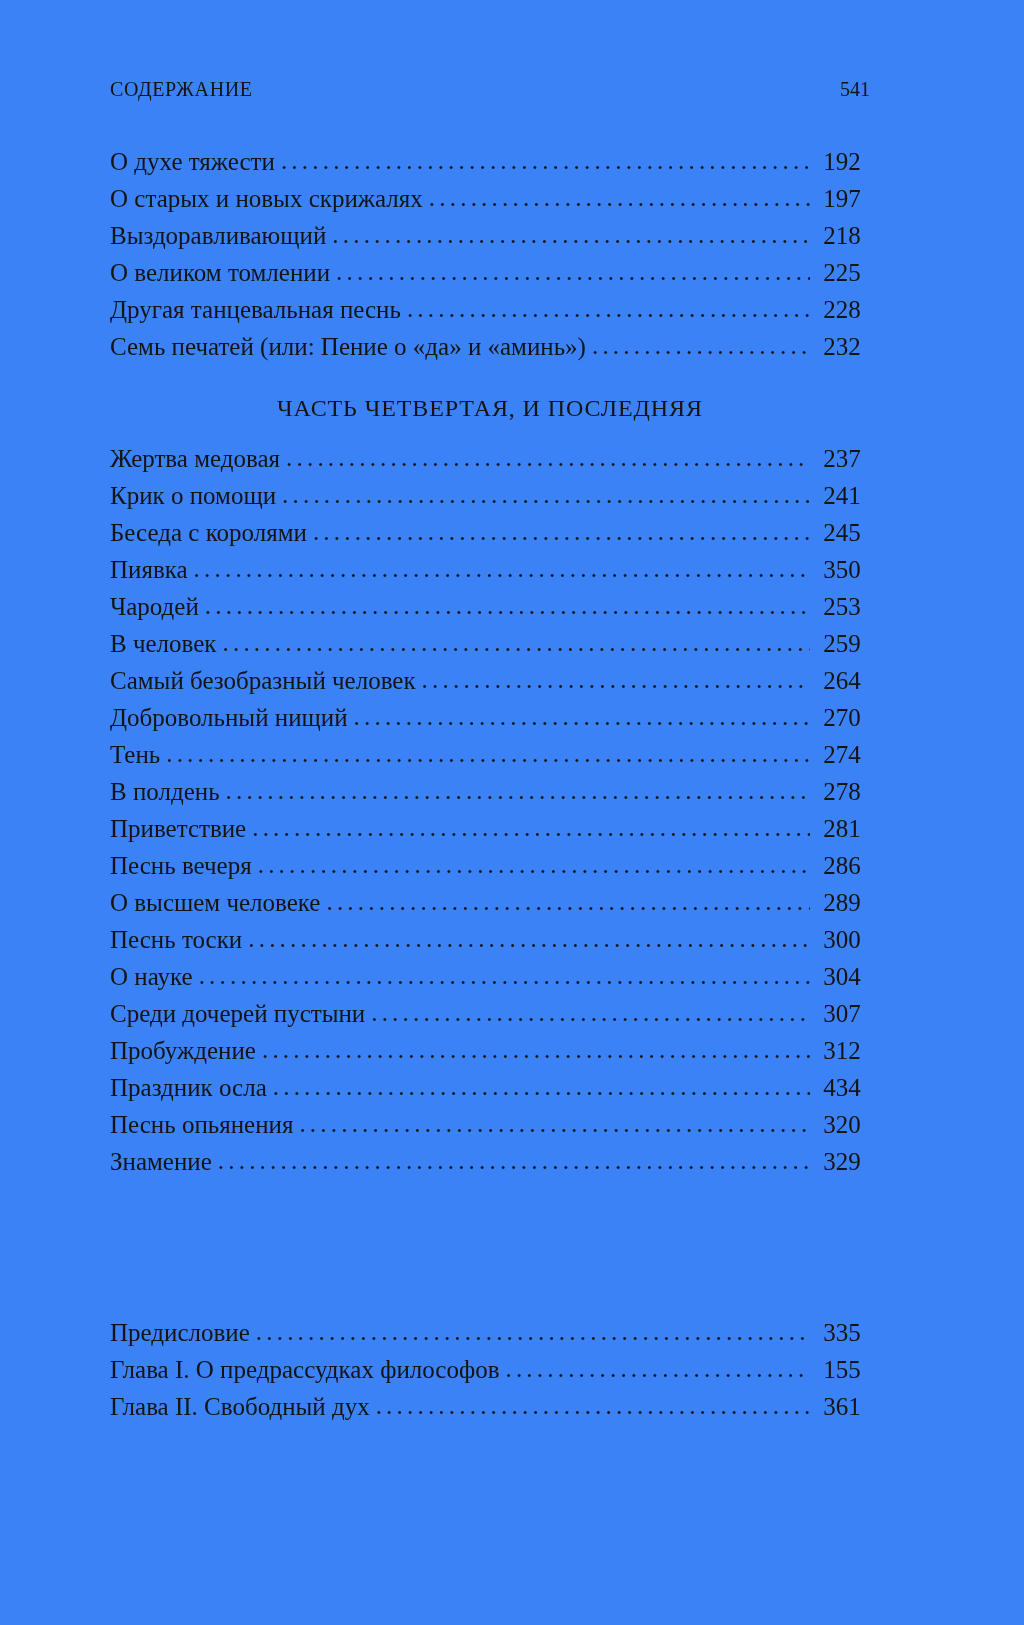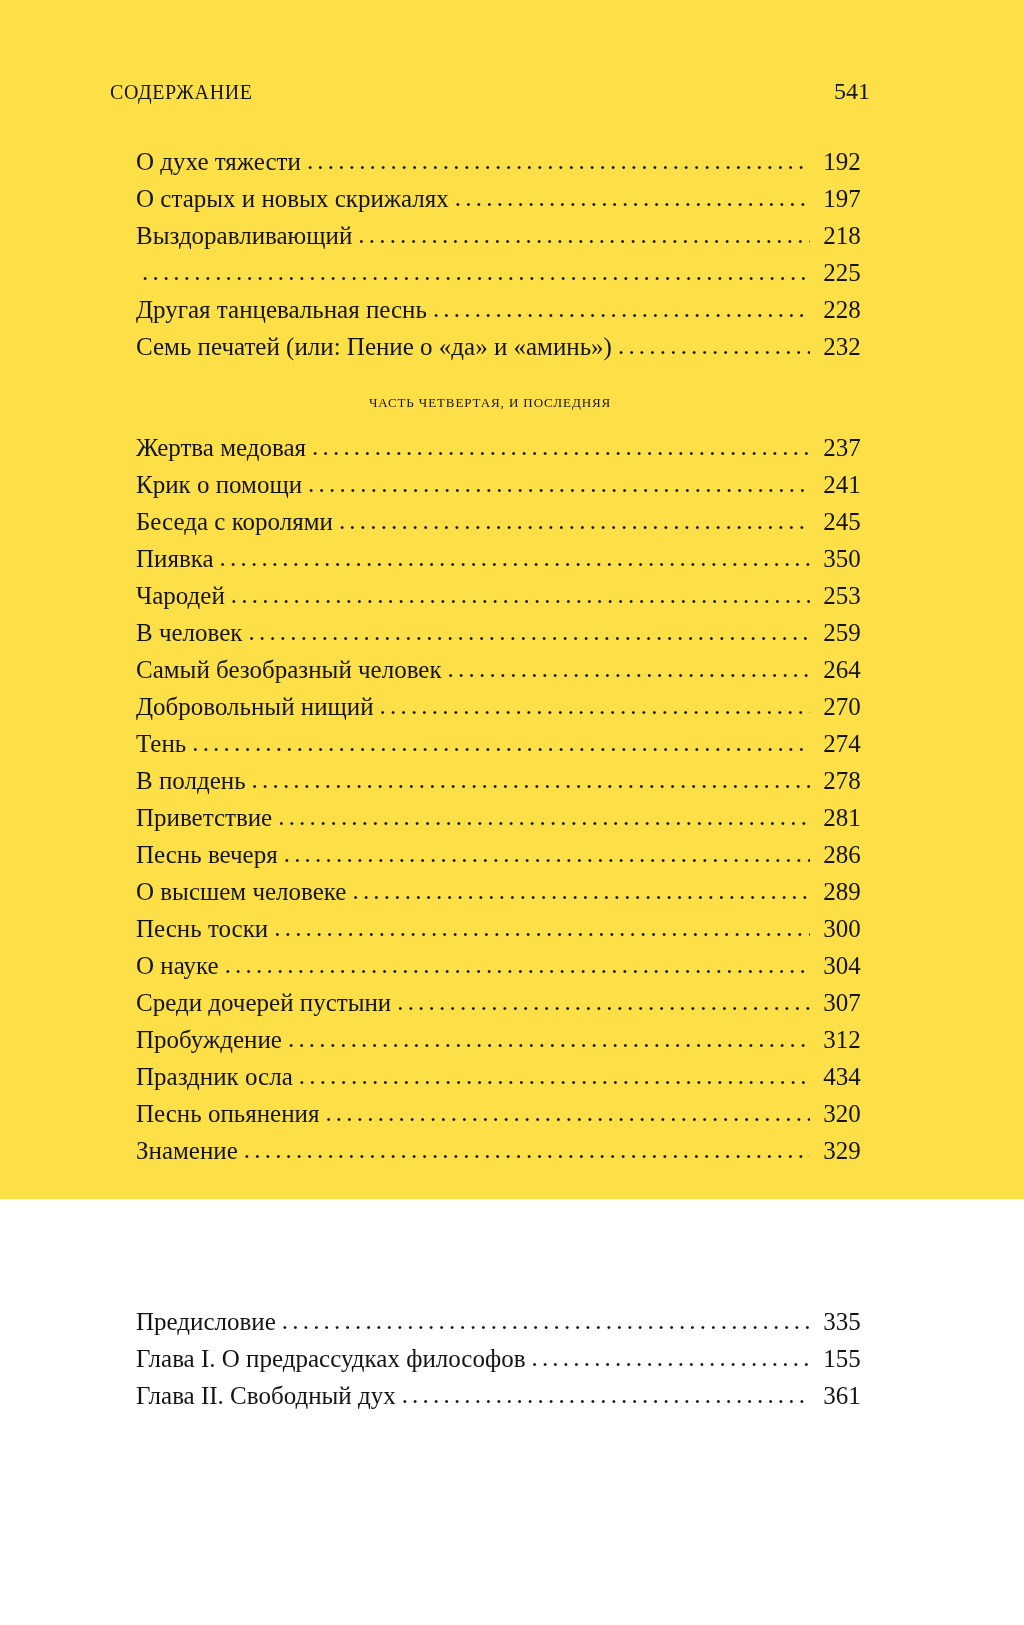--- a/index.html
+++ b/index.html
@@ -15,74 +15,73 @@
     font-family: "Liberation Serif", "DejaVu Serif", serif;
     color: #111111;
     overflow: hidden;
   }
 
   .page {
     position: absolute;
     left: 0;
     top: 0;
     width: 1024px;
-    height: 1199px;
-    background: #fde047;
+    height: 1625px;
+    background: #3b82f6;
   }
 
   
   .running-head {
     position: absolute;
     left: 110px;
     top: 78px;
     width: 760px;
     display: flex;
     align-items: baseline;
     justify-content: space-between;
   }
   .running-head-title {
     font-size: 20px;
     letter-spacing: 0.6px;
     color: #141414;
     white-space: nowrap;
   }
   .running-head-folio {
-    font-size: 24px;
+    font-size: 20px;
     color: #141414;
     white-space: nowrap;
   }
 
   
   .toc {
     position: absolute;
     left: 110px;
     top: 143px;
     width: 760px;
   }
 
   .section {
     display: block;
   }
 
   .section-heading {
     text-align: center;
-    font-size: 13px;
+    font-size: 24px;
     letter-spacing: 0.9px;
     color: #141414;
     white-space: nowrap;
   }
 
   .entry {
     display: flex;
     align-items: baseline;
     font-size: 25px;
     line-height: 37px;
     color: #141414;
     white-space: nowrap;
-    margin-left: 26px;
   }
   .entry-title {
     flex: 0 0 auto;
   }
   .entry-leader {
     flex: 1 1 auto;
     overflow: hidden;
     white-space: nowrap;
     margin: 0 4px 0 6px;
     font-size: 25px;
@@ -125,20 +124,21 @@
           <span class="entry-title">О старых и новых скрижалях</span>
           <span class="entry-leader">...........................................................................</span>
           <span class="entry-page">197</span>
         </div>
         <div class="entry">
           <span class="entry-title">Выздоравливающий</span>
           <span class="entry-leader">...........................................................................</span>
           <span class="entry-page">218</span>
         </div>
         <div class="entry">
+          <span class="entry-title">О великом томлении</span>
           <span class="entry-leader">...........................................................................</span>
           <span class="entry-page">225</span>
         </div>
         <div class="entry">
           <span class="entry-title">Другая танцевальная песнь</span>
           <span class="entry-leader">...........................................................................</span>
           <span class="entry-page">228</span>
         </div>
         <div class="entry">
           <span class="entry-title">Семь печатей (или: Пение о «да» и «аминь»)</span>

